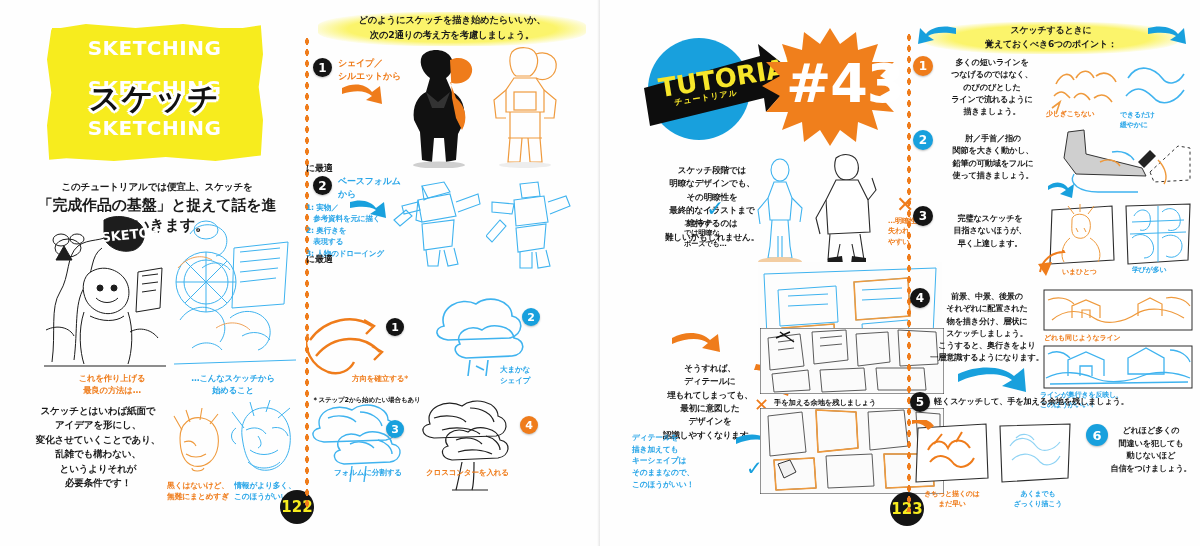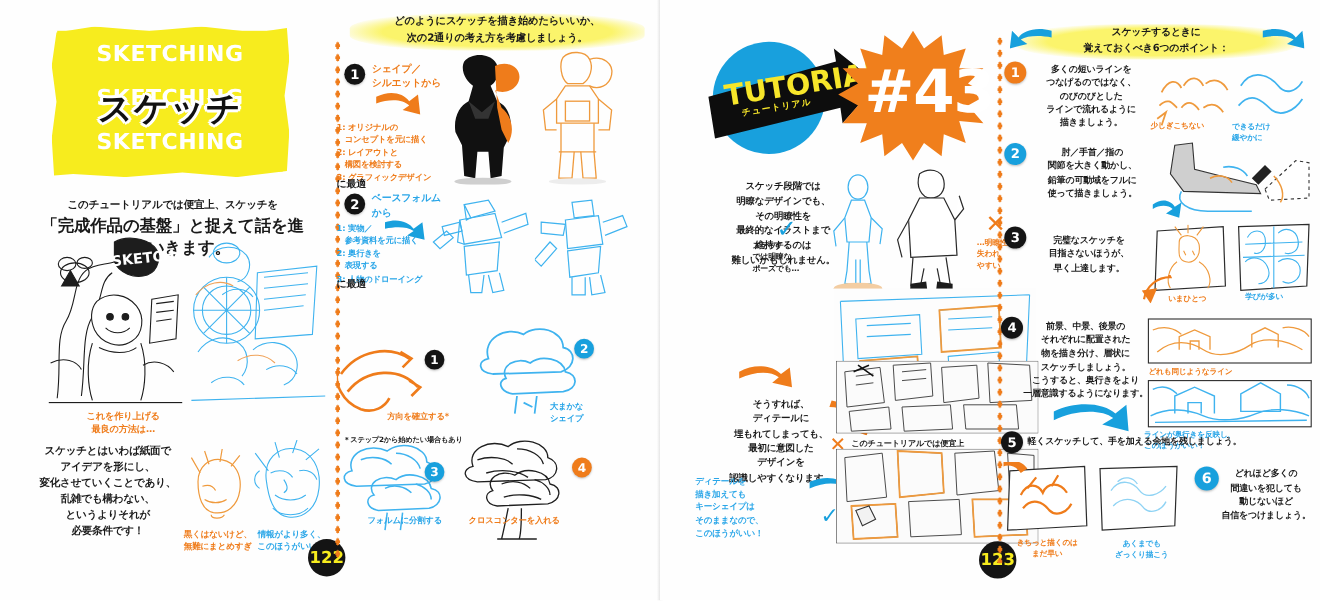--- a/index.html
+++ b/index.html
@@ -131,20 +131,21 @@
           <path d="M30 60 C40 52 52 54 58 62"></path>
         </g>
         <g stroke="#f0a35a" fill="none" stroke-width="1">
           <path d="M6 60 C16 48 30 46 40 52"></path>
           <path d="M44 120 C56 112 70 114 78 122"></path>
         </g>
       </svg>
     </div>
 
     <div class="tx org cen" style="left:62px;top:372px;width:100px;font-size:8.4px;line-height:1.45;">これを作り上げる<br>最良の方法は…</div>
+    <div class="tx blu cen" style="left:178px;top:372px;width:110px;font-size:8.4px;line-height:1.45;">…こんなスケッチから<br>始めること</div>
 
     <div class="tx blk cen" style="left:34px;top:404px;width:128px;font-size:9.6px;line-height:1.5;">スケッチとはいわば紙面で<br>アイデアを形にし、<br>変化させていくことであり、<br>乱雑でも構わない、<br>というよりそれが<br>必要条件です！</div>
 
     <div class="art" style="left:168px;top:408px;width:58px;height:66px;">
       <svg viewBox="0 0 58 66" preserveAspectRatio="none">
         <g stroke="#ef9a3d" fill="none" stroke-width="1.1">
           <path d="M12 30 C12 16 22 8 34 10 C46 12 52 24 50 38 C48 52 38 60 26 58 C16 56 12 44 12 30Z"></path>
           <path d="M14 22 L6 8 M22 14 L18 2 M32 12 L34 0 M42 16 L50 6"></path>
           <path d="M16 34 C22 32 26 34 28 38"></path>
           <path d="M18 46 C24 50 32 50 38 46"></path>
@@ -176,21 +177,20 @@
     <div class="tx blk cen" style="left:318px;top:14px;width:268px;font-size:9.4px;">どのようにスケッチを描き始めたらいいか、</div>
     <div class="tx blk cen" style="left:318px;top:29px;width:268px;font-size:9.4px;">次の2通りの考え方を考慮しましょう。</div>
 
     <div class="num nblk" style="left:313px;top:58px;width:19px;height:19px;font-size:12px;">1</div>
     <div class="tx org" style="left:338px;top:57px;width:98px;font-size:9px;line-height:1.45;">シェイプ／<br>シルエットから</div>
     <div class="art" style="left:340px;top:80px;width:48px;height:30px;">
       <svg viewBox="0 0 48 30">
           <path d="M2 8 C14 2 26 4 32 12 L40 6 L42 24 L26 20 L32 16 C26 10 14 10 2 14Z" fill="#ef7c1b"></path>
         </svg>
     </div>
-    <div class="tx org" style="left:306px;top:110px;width:108px;font-size:7.6px;line-height:1.5;">1: オリジナルの<br>&nbsp;&nbsp;&nbsp;コンセプトを元に描く<br>2: レイアウトと<br>&nbsp;&nbsp;&nbsp;構図を検討する<br>3: グラフィックデザイン</div>
     <div class="tx blk" style="left:306px;top:163px;font-size:9px;">に最適</div>
 
     <div class="art" style="left:400px;top:48px;width:78px;height:120px;">
       <svg viewBox="0 0 78 120" preserveAspectRatio="none">
         <path d="M22 8 C28 0 44 0 50 8 C56 16 52 26 46 30 L52 44 C62 48 66 60 64 74 L58 86 L56 112 L46 114 L44 90 L34 90 L32 114 L22 112 L20 84 L14 72 C12 58 18 48 26 44 L30 30 C24 26 18 16 22 8Z" fill="#111"></path>
         <path d="M50 12 C62 6 74 14 72 24 C70 34 58 38 50 34 L56 50 C66 58 68 72 62 82 L56 70 L52 50Z" fill="#ef7c1b"></path>
         <path d="M26 44 L38 54 L50 44 L44 60 L32 60Z" fill="#333"></path>
         <ellipse cx="39" cy="117" rx="26" ry="3.5" fill="#cfcfcf"></ellipse>
       </svg>
     </div>
@@ -400,21 +400,21 @@
             <path d="M138 2 L176 4 L178 36 L140 38Z"></path>
           <path d="M12 46 L48 42 L50 62 L14 64Z"></path>
             <path d="M60 42 L104 40 L106 62 L62 64Z"></path>
           <path d="M116 40 L164 40 L166 62 L118 62Z"></path>
           <path d="M18 14 L34 12 M18 22 L34 20 M60 10 L82 8 M60 18 L82 16"></path>
         </g>
         <path d="M16 10 L30 4 M20 4 L34 14" stroke="#111" stroke-width="1.4"></path>
       </svg>
     </div>
     <div class="ng" style="left:154px;top:394px;font-size:18px;">✕</div>
-    <div class="tx blk" style="left:174px;top:398px;font-size:7.4px;">このチュートリアルでは便宜上</div>
+    <div class="tx blk" style="left:174px;top:398px;font-size:7.4px;">手を加える余地を残しましょう</div>
 
     <div class="tx blu" style="left:32px;top:432px;width:116px;font-size:7.8px;line-height:1.5;">ディテールを<br>描き加えても<br>キーシェイプは<br>そのままなので、<br>このほうがいい！</div>
     <div class="art" style="left:134px;top:430px;width:50px;height:26px;">
       <svg viewBox="0 0 50 26">
           <path d="M2 8 C16 2 30 4 36 12 L44 6 L46 22 L30 18 L36 14 C28 8 16 8 2 14Z" fill="#18a0dd"></path>
         </svg>
     </div>
     <div class="ok" style="left:146px;top:456px;font-size:20px;">✓</div>
 
     <div class="art" style="left:160px;top:408px;width:184px;height:86px;">
@@ -585,19 +585,19 @@
     <div class="art" style="left:396px;top:420px;width:80px;height:66px;">
       <svg viewBox="0 0 80 66" preserveAspectRatio="none">
         <path d="M4 6 L74 4 L72 58 L6 62Z" fill="#fff" stroke="#2c2c2c" stroke-width="1.1"></path>
         <g stroke="#8fd3f4" fill="none" stroke-width="1.2">
           <path d="M14 26 C22 14 34 18 40 26 C46 34 58 30 64 22"></path>
           <path d="M16 40 C26 30 38 34 44 42 C50 48 60 44 64 36"></path>
           <path d="M20 18 C26 12 34 14 38 20"></path>
         </g>
       </svg>
     </div>
-    <div class="tx org cen" style="left:306px;top:490px;width:92px;font-size:7px;line-height:1.4;font-family:Liberation Mono, monospace;">きちっと描くのは<br>まだ早い</div>
+    <div class="tx org cen" style="left:306px;top:490px;width:92px;font-size:7px;line-height:1.4;">きちっと描くのは<br>まだ早い</div>
     <div class="tx blu cen" style="left:392px;top:490px;width:92px;font-size:7px;line-height:1.4;">あくまでも<br>ざっくり描こう</div>
 
     <div class="num nblu" style="left:486px;top:424px;width:22px;height:22px;font-size:13px;">6</div>
     <div class="tx blk cen" style="left:508px;top:424px;width:86px;font-size:8.2px;line-height:1.55;">どれほど多くの<br>間違いを犯しても<br>動じないほど<br>自信をつけましょう。</div>
   </div>
 </div>
 
 </body></html>

